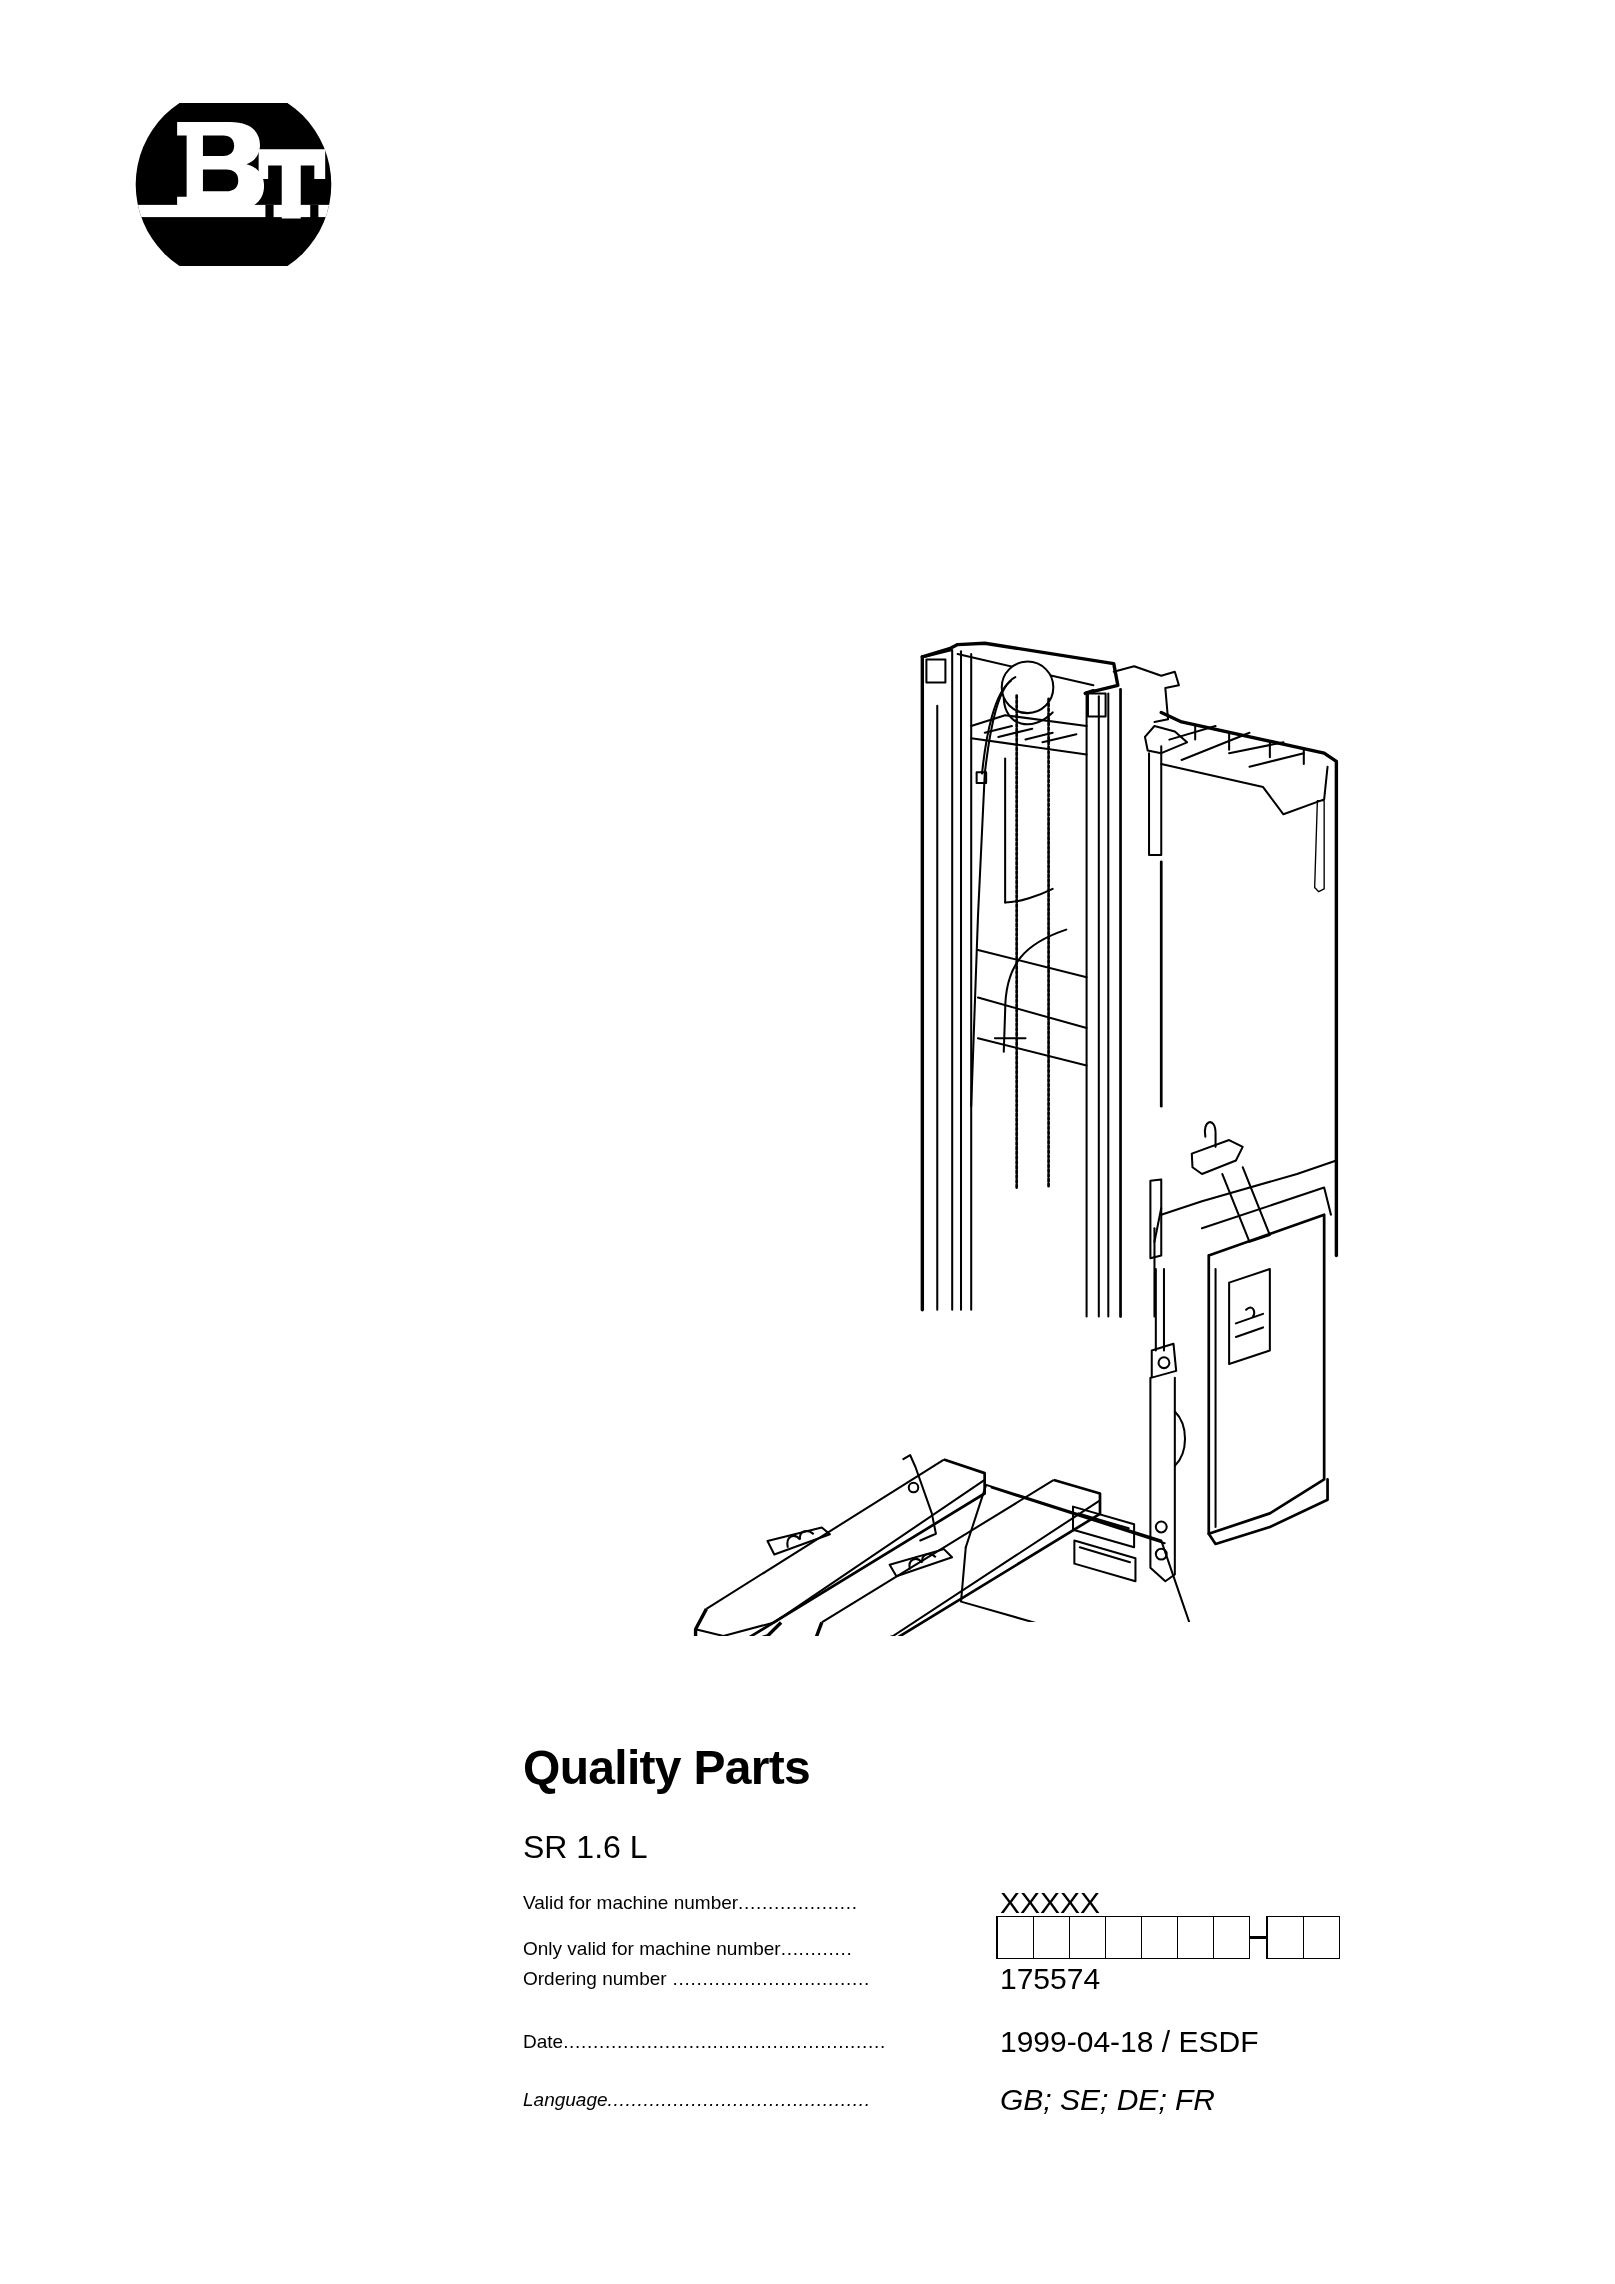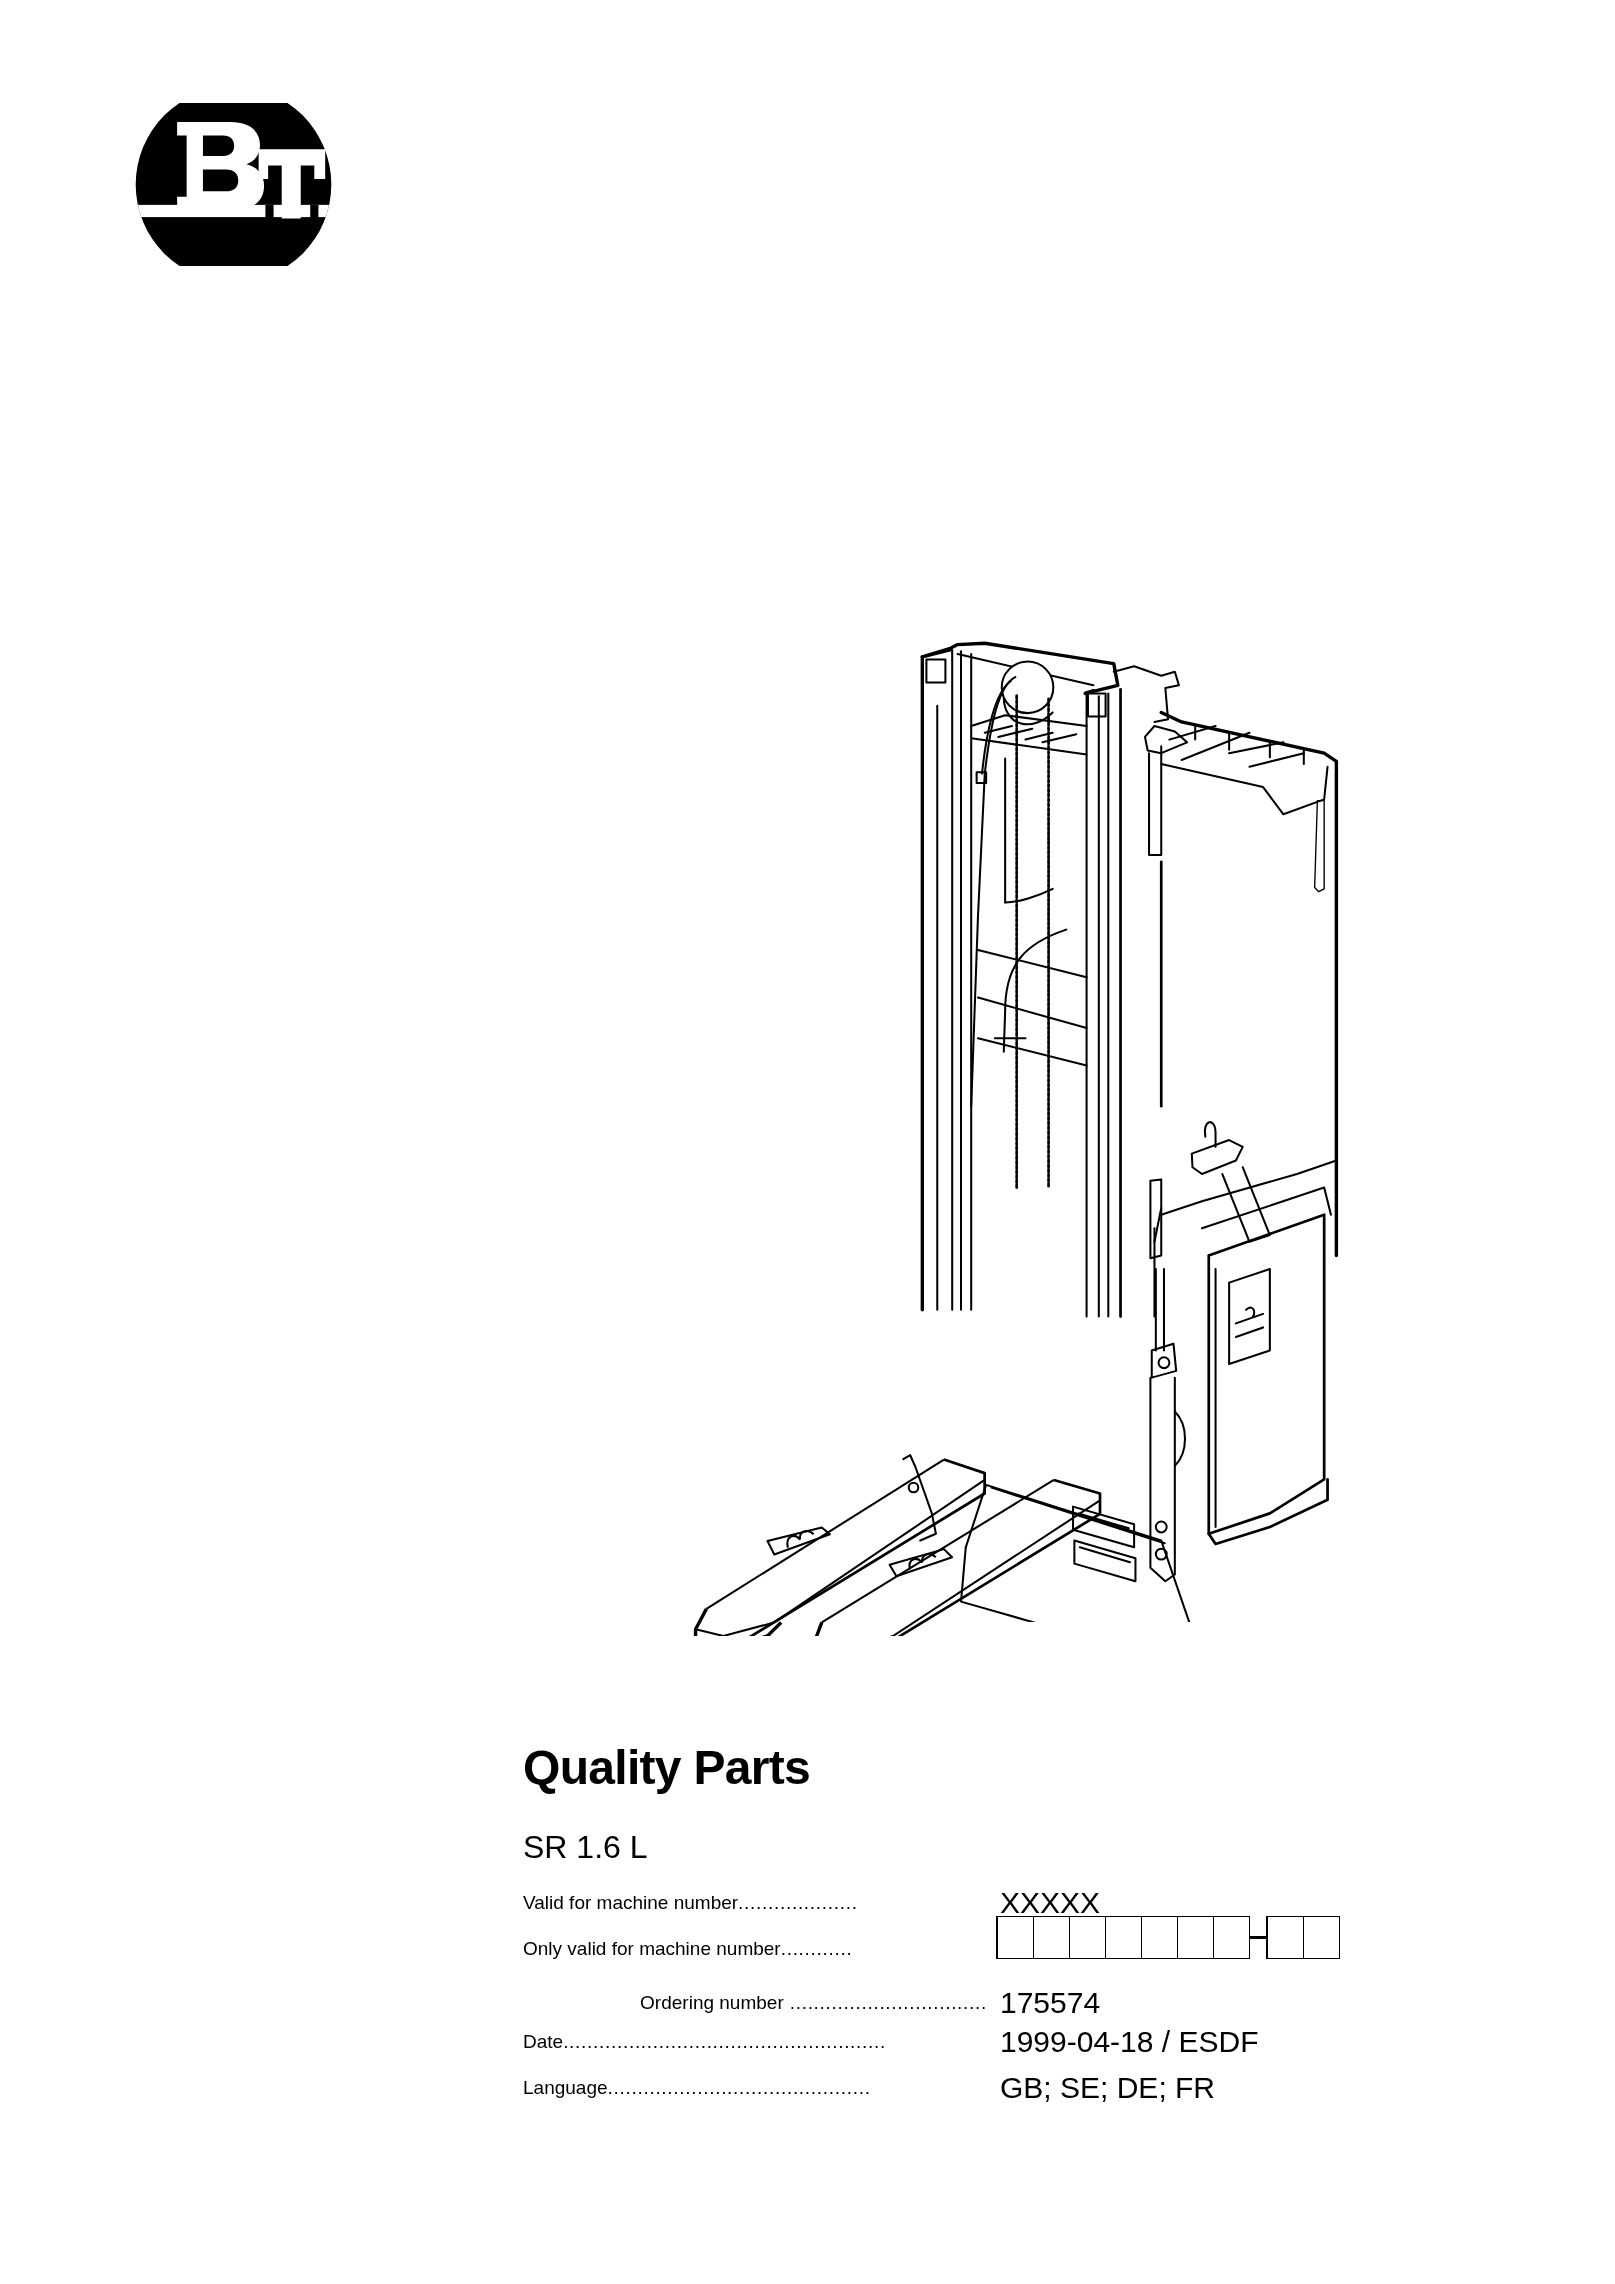--- a/index.html
+++ b/index.html
@@ -172,29 +172,29 @@
 <div class="subtitle">SR 1.6 L</div>
 
 <div class="rows">
   <div class="row" style="top:0px;">
     <span class="label"><span>Valid for machine number</span><span class="dots">....................</span></span>
     <span class="value">XXXXX</span>
   </div>
   <div class="row" style="top:46px;">
     <span class="label"><span>Only valid for machine number</span><span class="dots">............</span></span>
   </div>
-  <div class="row" style="top:100px;text-align:right;">
+  <div class="row" style="top:76px;">
     <span class="label"><span>Ordering number</span><span class="dots"> .................................</span></span>
     <span class="value">175574</span>
   </div>
   <div class="row" style="top:139px;">
     <span class="label"><span>Date</span><span class="dots">......................................................</span></span>
     <span class="value">1999-04-18 / ESDF</span>
   </div>
-  <div class="row" style="top:185px;">
+  <div class="row" style="top:197px;font-style:italic;">
     <span class="label"><span>Language</span><span class="dots">............................................</span></span>
     <span class="value">GB; SE; DE; FR</span>
   </div>
 </div>
 
 <div class="boxes">
   <div class="box first"></div>
   <div class="box"></div>
   <div class="box"></div>
   <div class="box"></div>

